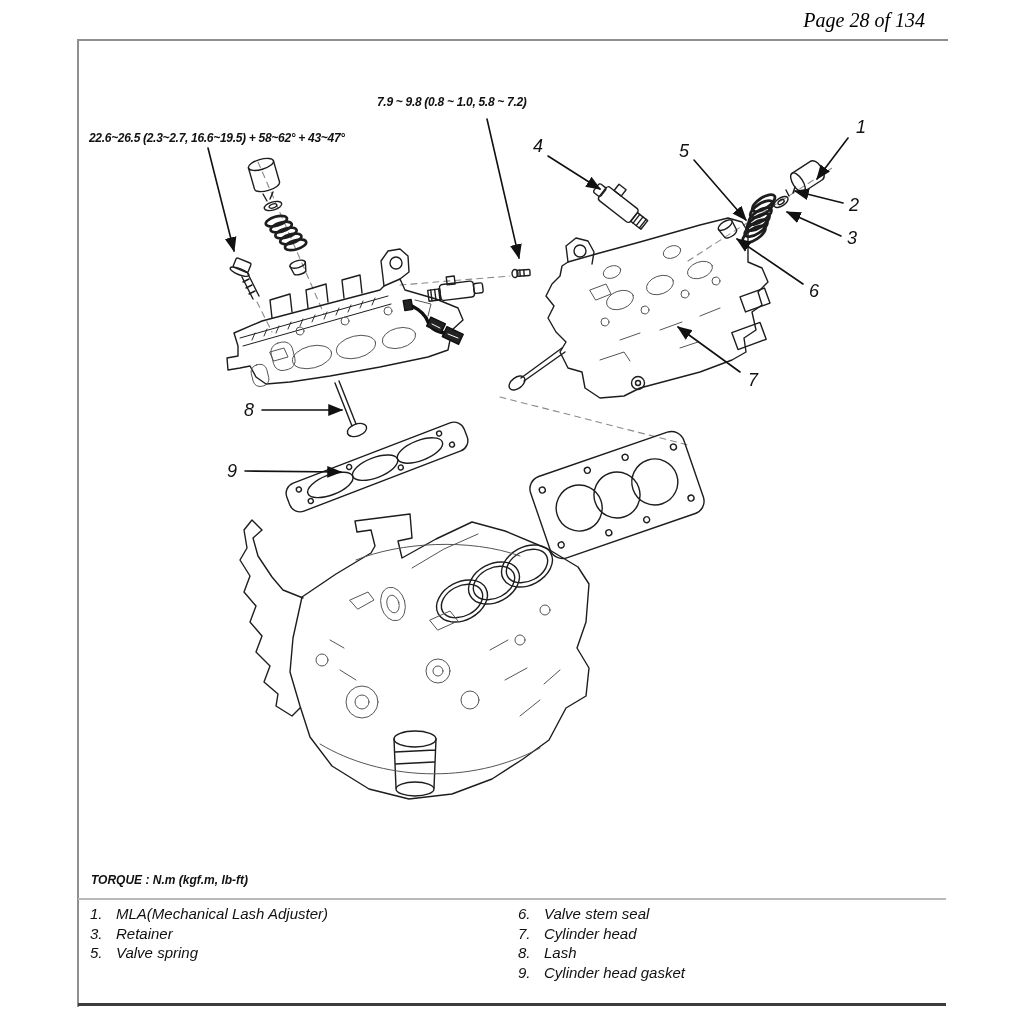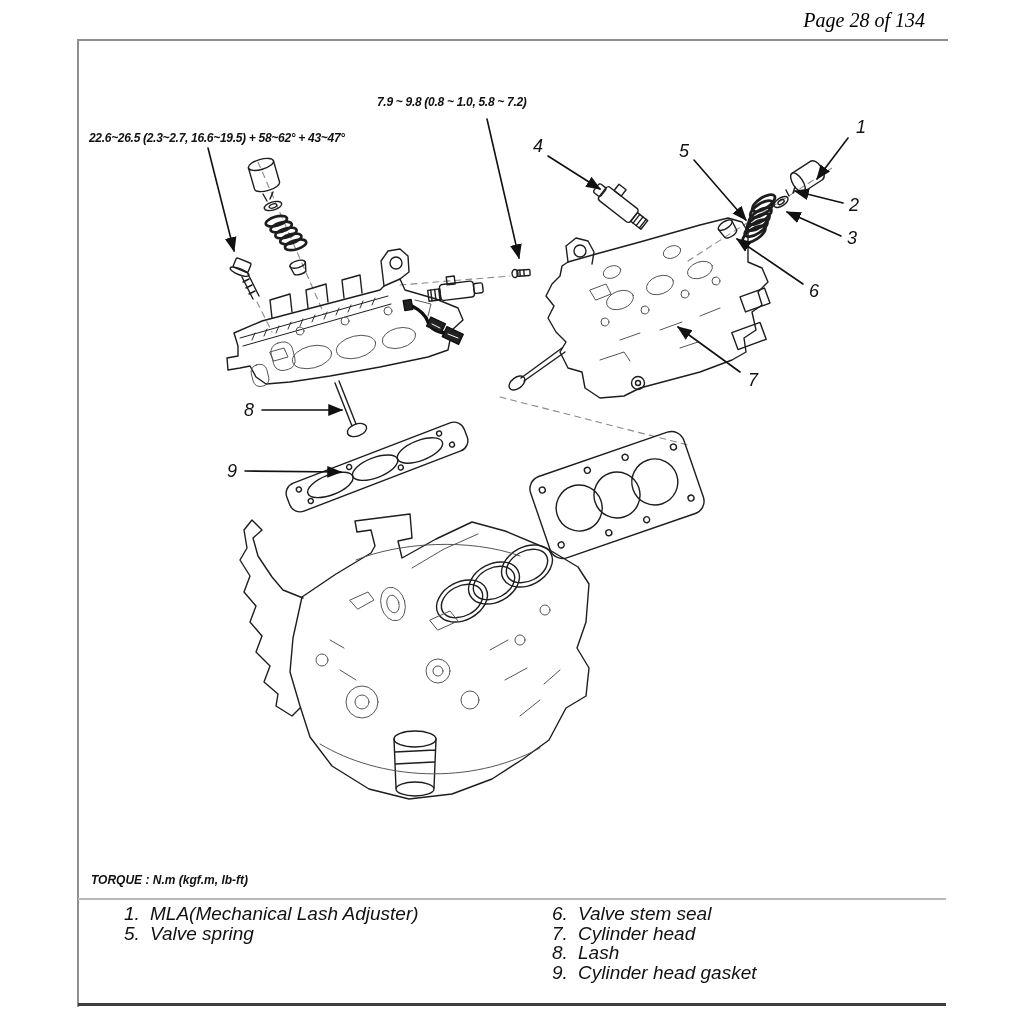--- a/index.html
+++ b/index.html
@@ -15,21 +15,21 @@
   .divider{left:78px;top:898px;width:868px;height:0;border-top:2px solid #b9b9b9;}
   .bottom-rule{left:78px;top:1003px;width:868px;height:0;border-top:3px solid #3d3d3d;}
   
   .torque-note{font-weight:bold;font-size:12px;letter-spacing:-0.3px;white-space:nowrap;}
   .tn-top{left:377px;top:95px;}
   .tn-left{left:89px;top:123px;margin-top:8px;}
   
   .callout{font-size:18px;transform:translate(-50%,-50%);white-space:nowrap;}
   
   .torque-caption{left:91px;top:873px;font-size:12px;font-weight:bold;white-space:nowrap;}
-  .legend-col{top:904px;font-size:19px;line-height:19.7px;white-space:nowrap;margin-left:34px;}
+  .legend-col{top:904px;font-size:15px;line-height:19.7px;white-space:nowrap;}
   .legend-left{left:90px;}
   .legend-right{left:518px;}
   .legend-row .num{display:inline-block;width:26px;}
   svg{position:absolute;left:0;top:0;}
   svg *{vector-effect:non-scaling-stroke;}
 </style>
 </head>
 <body>
 
 <div class="abs page-header">Page 28 of 134</div>
@@ -308,20 +308,21 @@
 <span class="abs callout" style="left:684px;top:151px">5</span>
 <span class="abs callout" style="left:814px;top:291px">6</span>
 <span class="abs callout" style="left:753px;top:380px">7</span>
 <span class="abs callout" style="left:249px;top:410px">8</span>
 <span class="abs callout" style="left:232px;top:471px">9</span>
 
 <div class="abs torque-caption">TORQUE : N.m (kgf.m, lb-ft)</div>
 
 <div class="abs legend-col legend-left">
   <div class="legend-row"><span class="num">1.</span><span>MLA(Mechanical Lash Adjuster)</span></div>
+  <div class="legend-row"><span class="num">3.</span><span>Retainer</span></div>
   <div class="legend-row"><span class="num">5.</span><span>Valve spring</span></div>
 </div>
 <div class="abs legend-col legend-right">
   <div class="legend-row"><span class="num">6.</span><span>Valve stem seal</span></div>
   <div class="legend-row"><span class="num">7.</span><span>Cylinder head</span></div>
   <div class="legend-row"><span class="num">8.</span><span>Lash</span></div>
   <div class="legend-row"><span class="num">9.</span><span>Cylinder head gasket</span></div>
 </div>
 
 </body></html>

